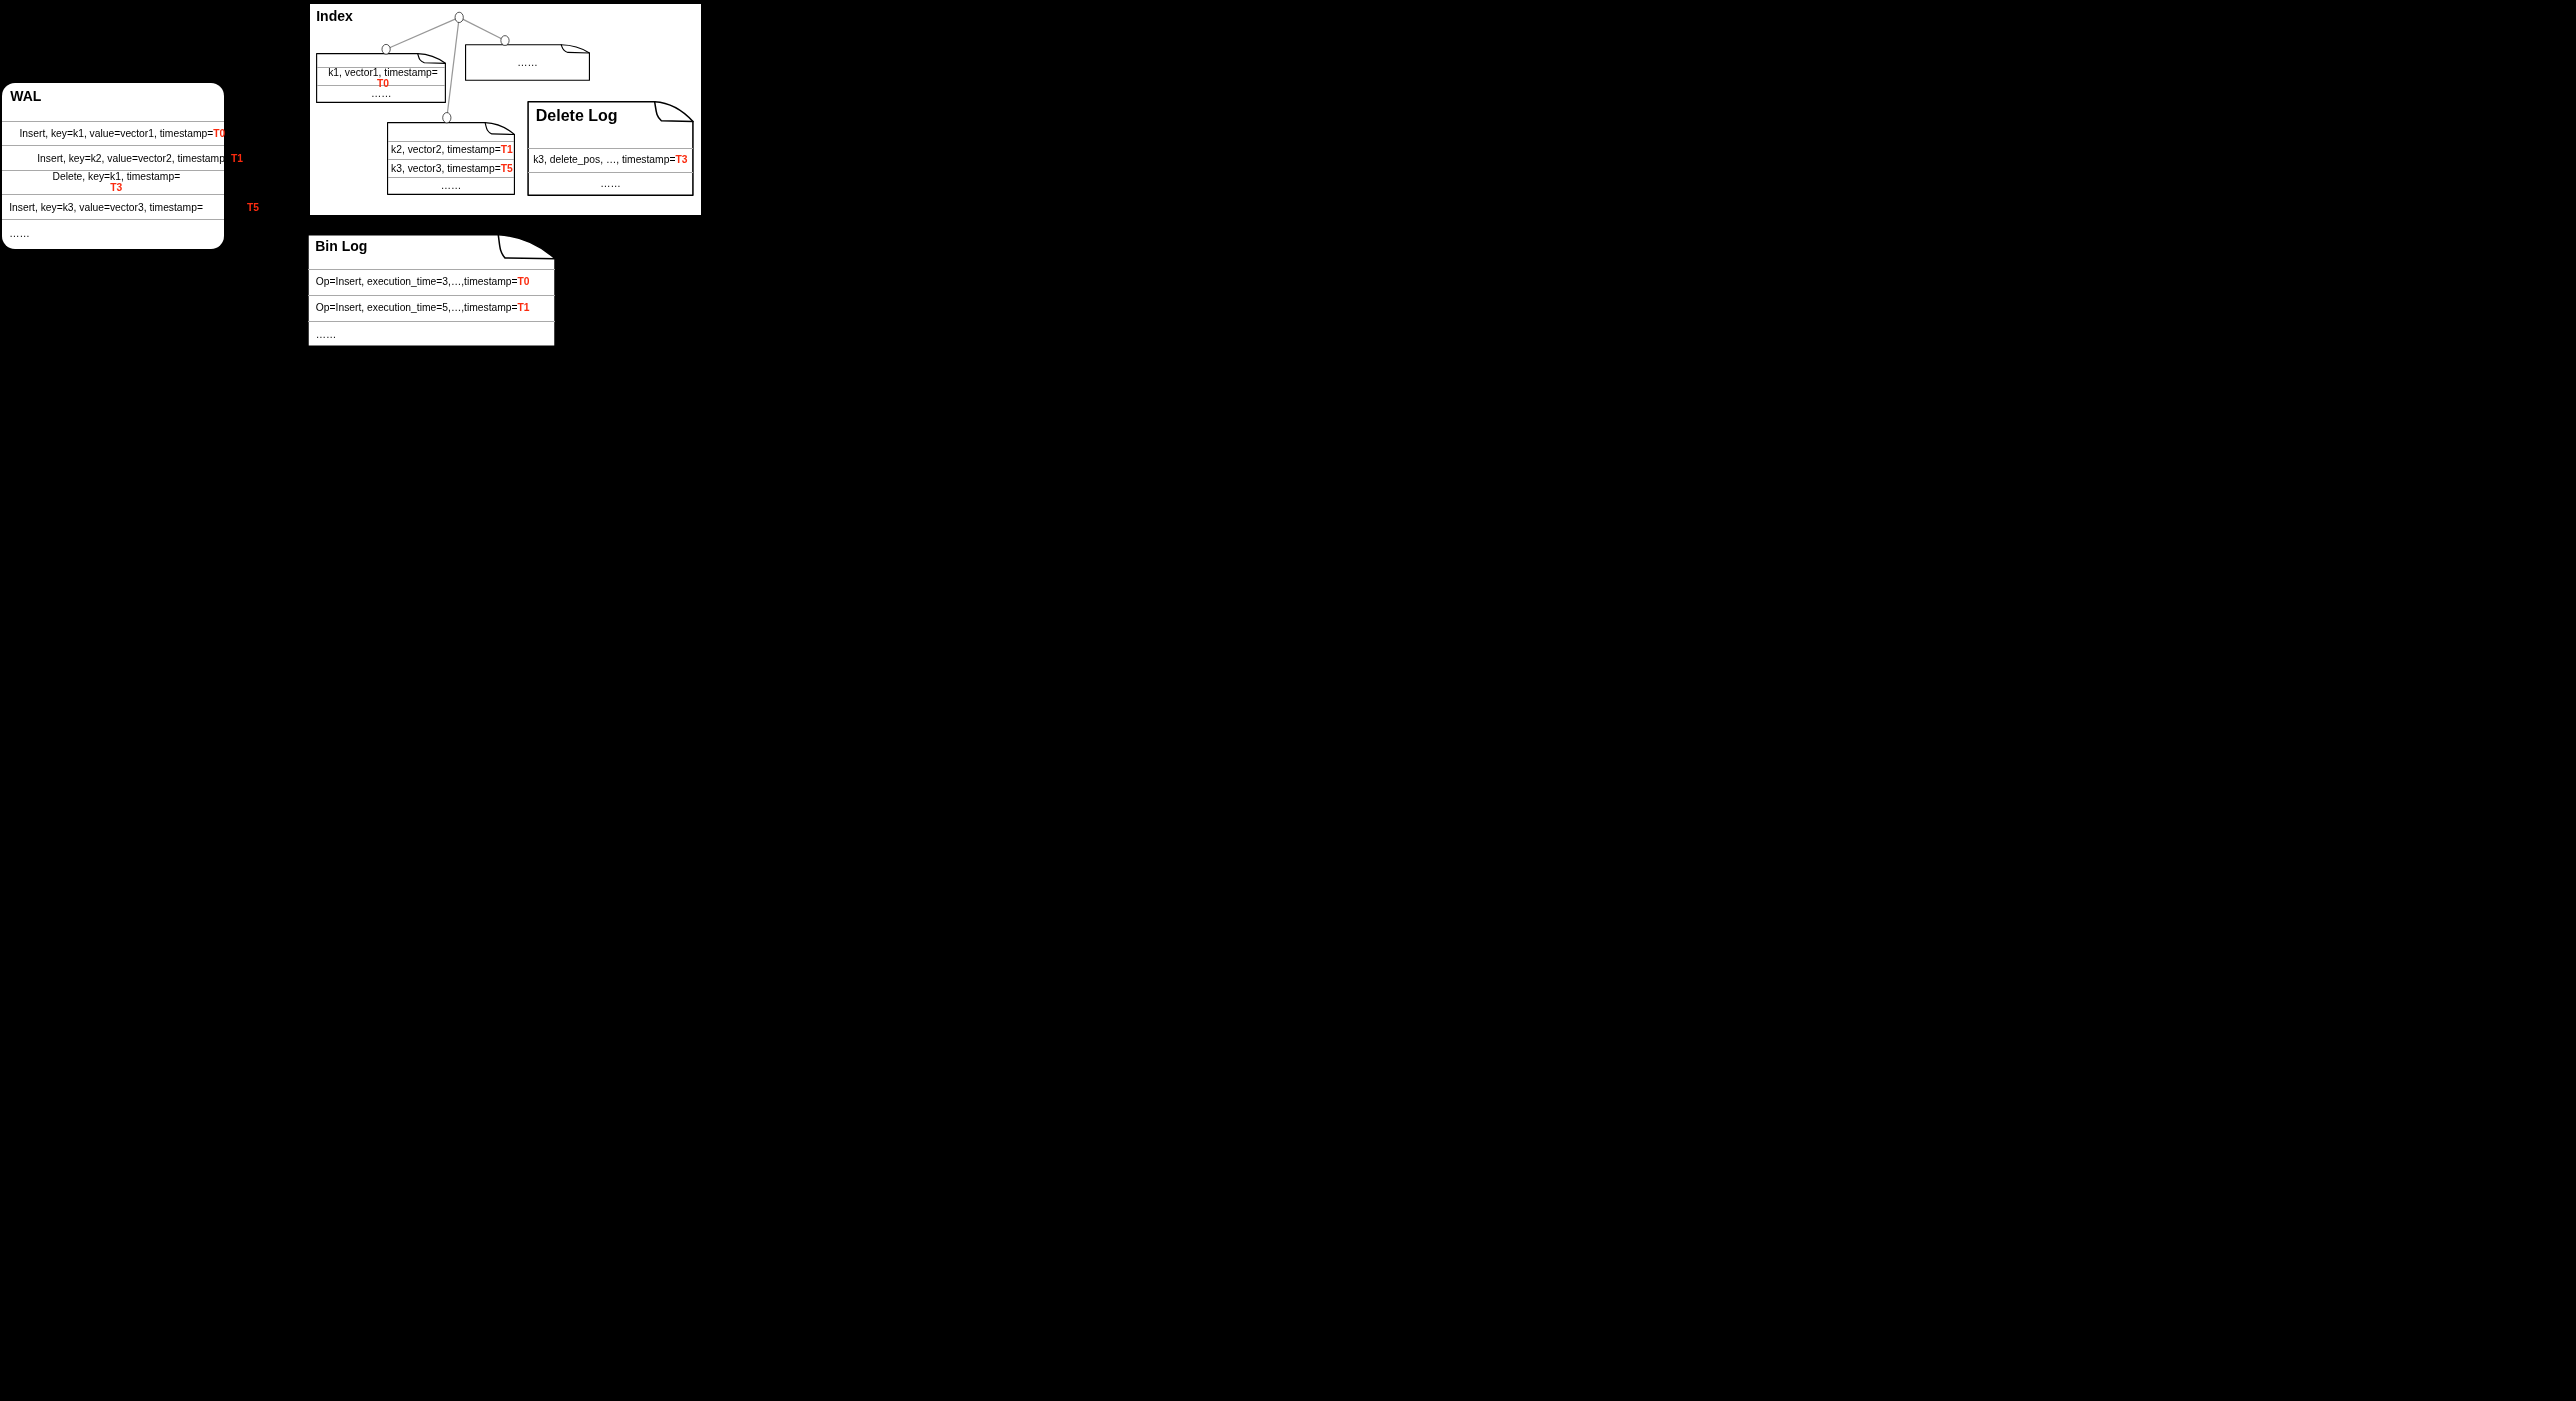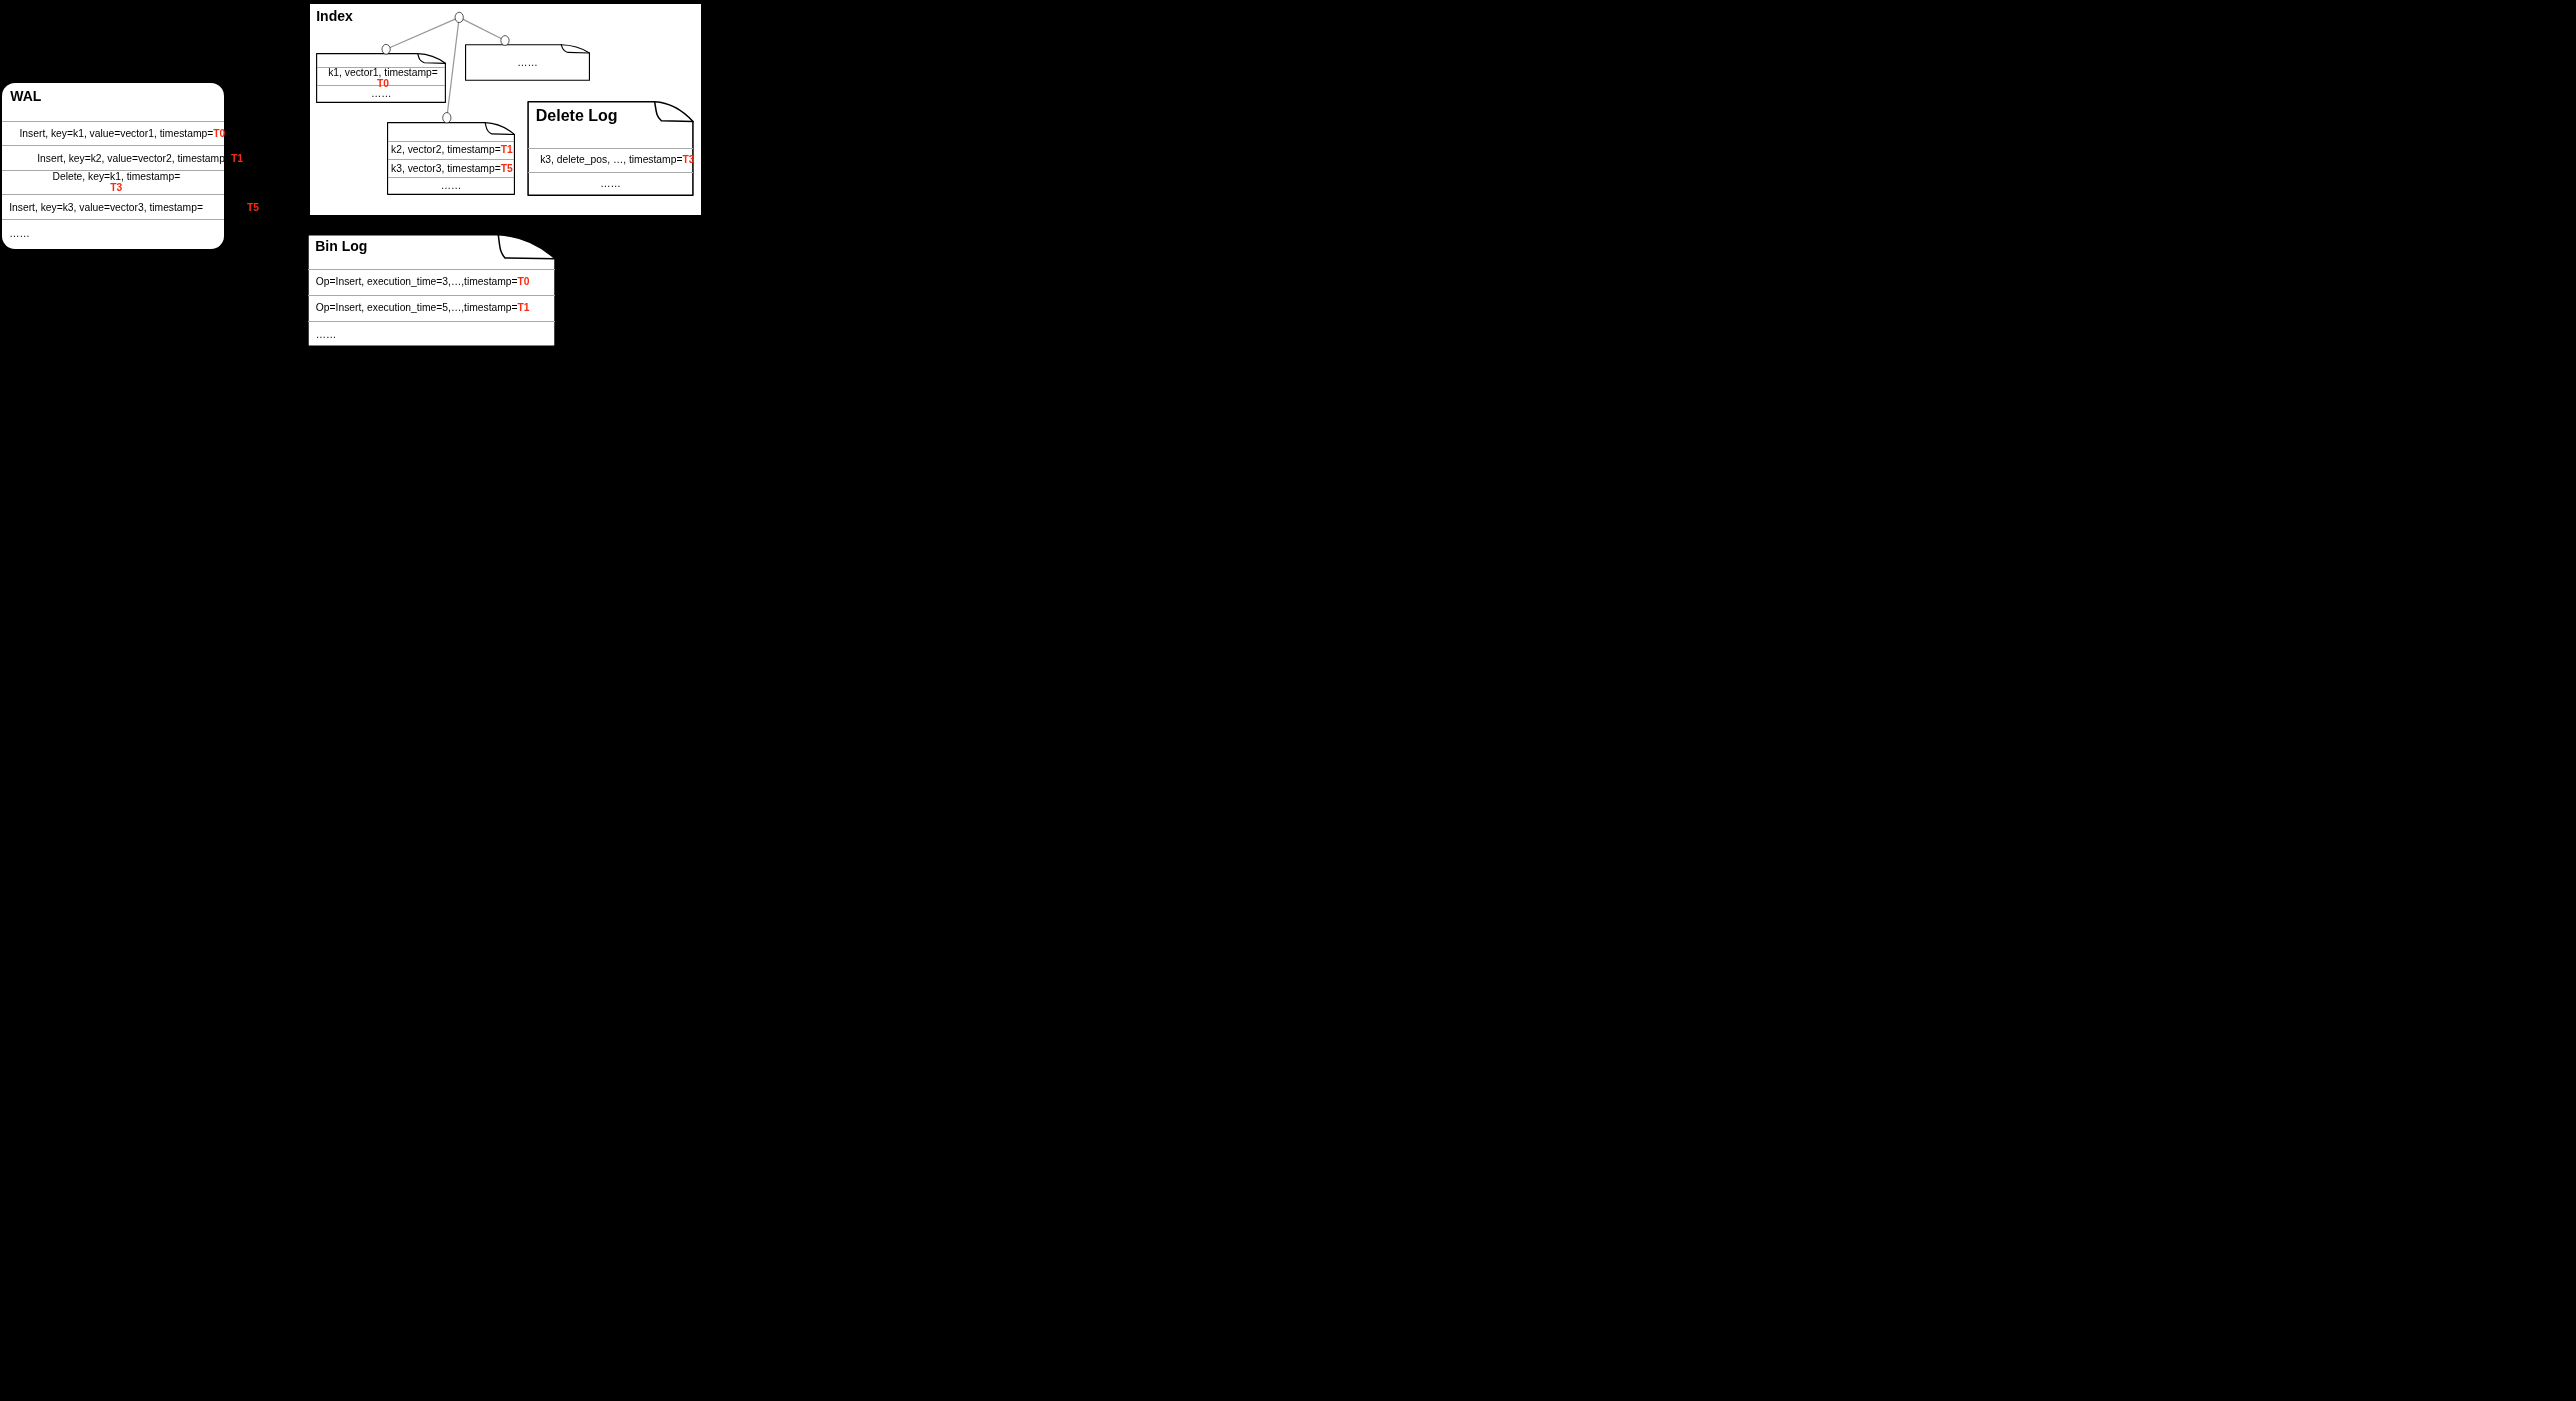--- a/index.html
+++ b/index.html
@@ -123,21 +123,21 @@
     </div>
 
     <div class="doc" style="left:217px;top:97px;width:167px;height:95px;">
         <svg class="outline" width="167" height="95" viewBox="0 0 324 185">
           <path d="M 1.5 1.5 L 248 1.5 Q 289.8 4 322.5 40 L 322.5 183.5 L 1.5 183.5 Z" fill="#fff" stroke="#000" stroke-width="3" stroke-linejoin="round"></path>
           <path d="M 248 1.5 C 251 18 250 28.799999999999997 261 38.5 L 322.5 40" fill="none" stroke="#000" stroke-width="3" stroke-linecap="round"></path>
         </svg>
       <div class="title" style="left:8.8px;top:6.2px;font-size:16px;z-index:3;">Delete Log</div>
       <div class="sep" style="top:47px;"></div>
       <div class="sep" style="top:71px;"></div>
-      <div class="row" style="top:48px;height:22px;padding-left:6.2px;margin-left:7px;">
+      <div class="row" style="top:48px;height:22px;padding-left:6.2px;">
         <span>k3, delete_pos, …, timestamp=</span>
           <span class="ts">T3</span>
       </div>
       <div class="row center" style="top:71px;height:23px;">
         <span>……</span>
           <span class="ts"></span>
       </div>
     </div>
 
     <svg id="tree-overlay" width="391" height="211" viewBox="0 0 758 410">

